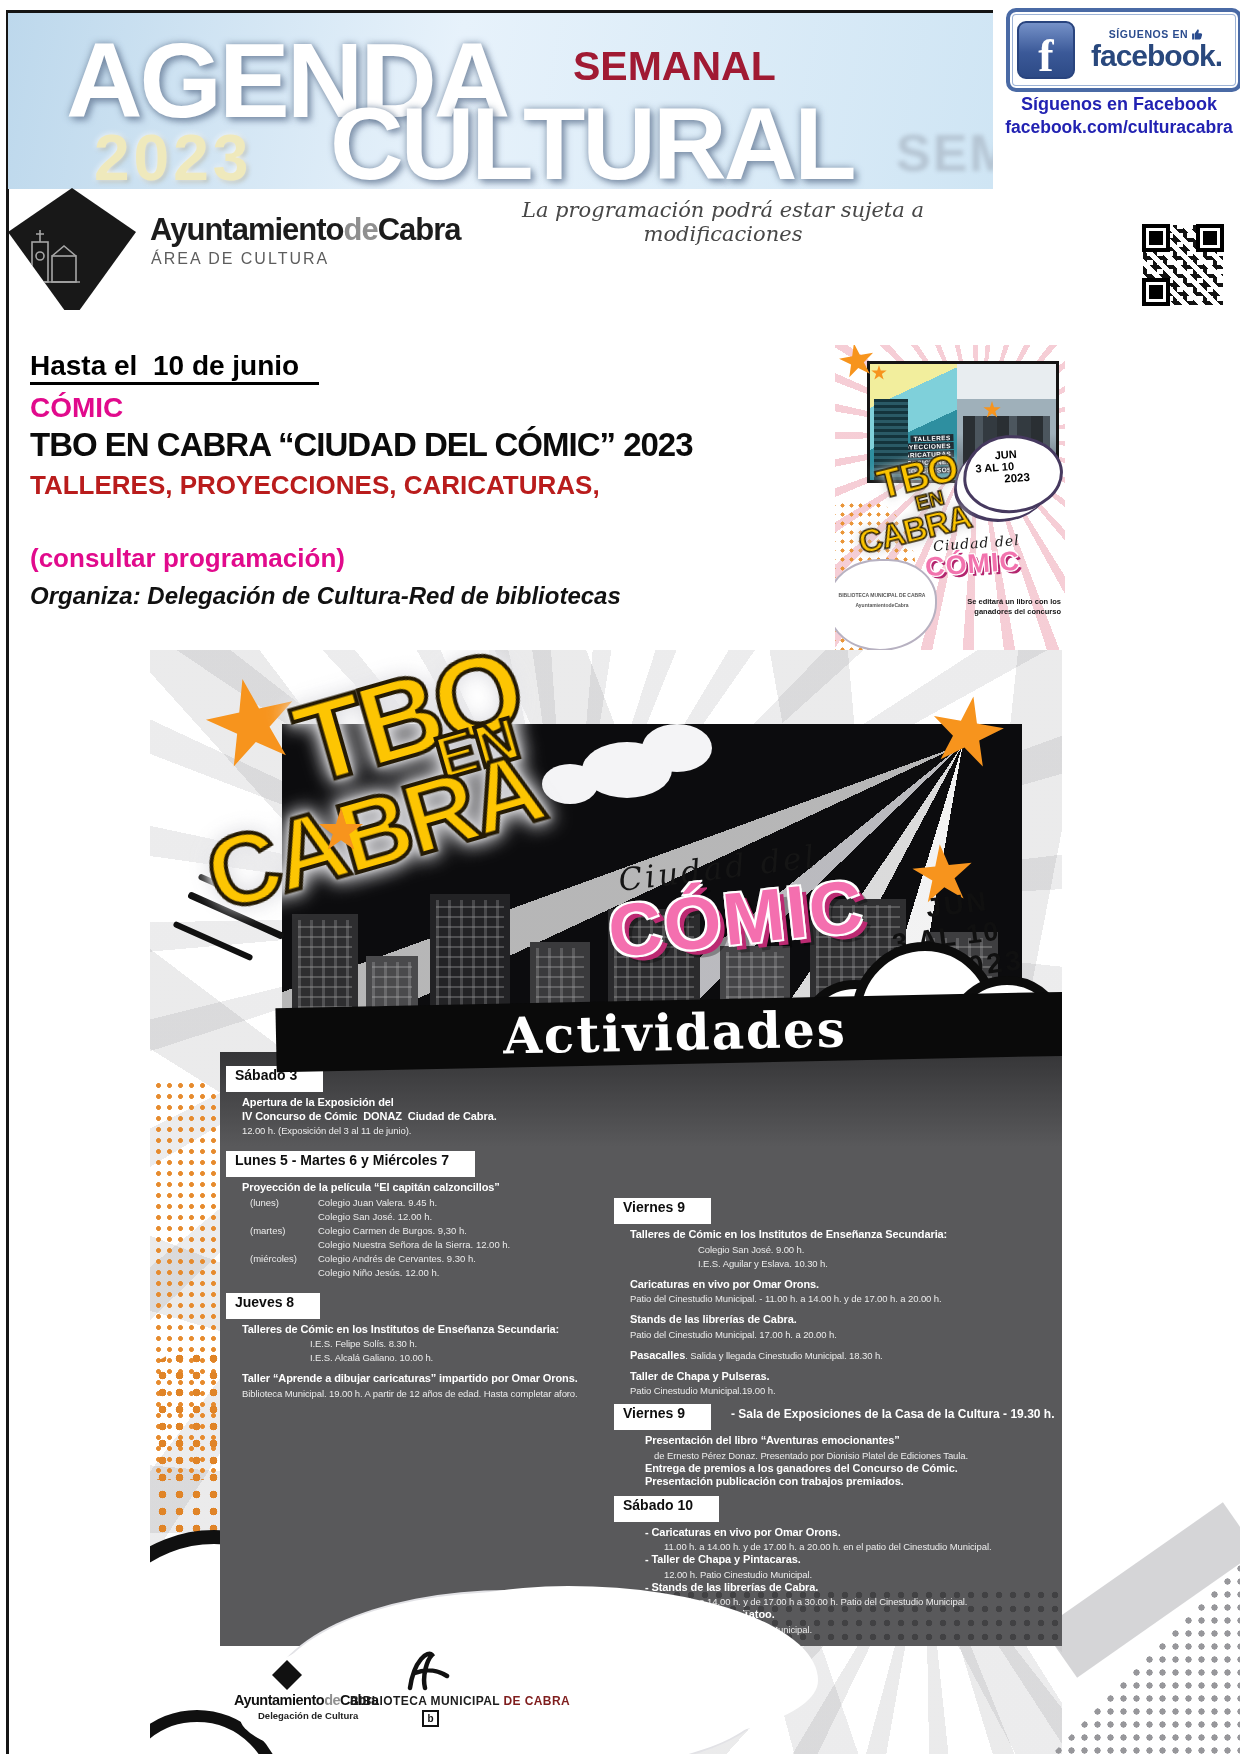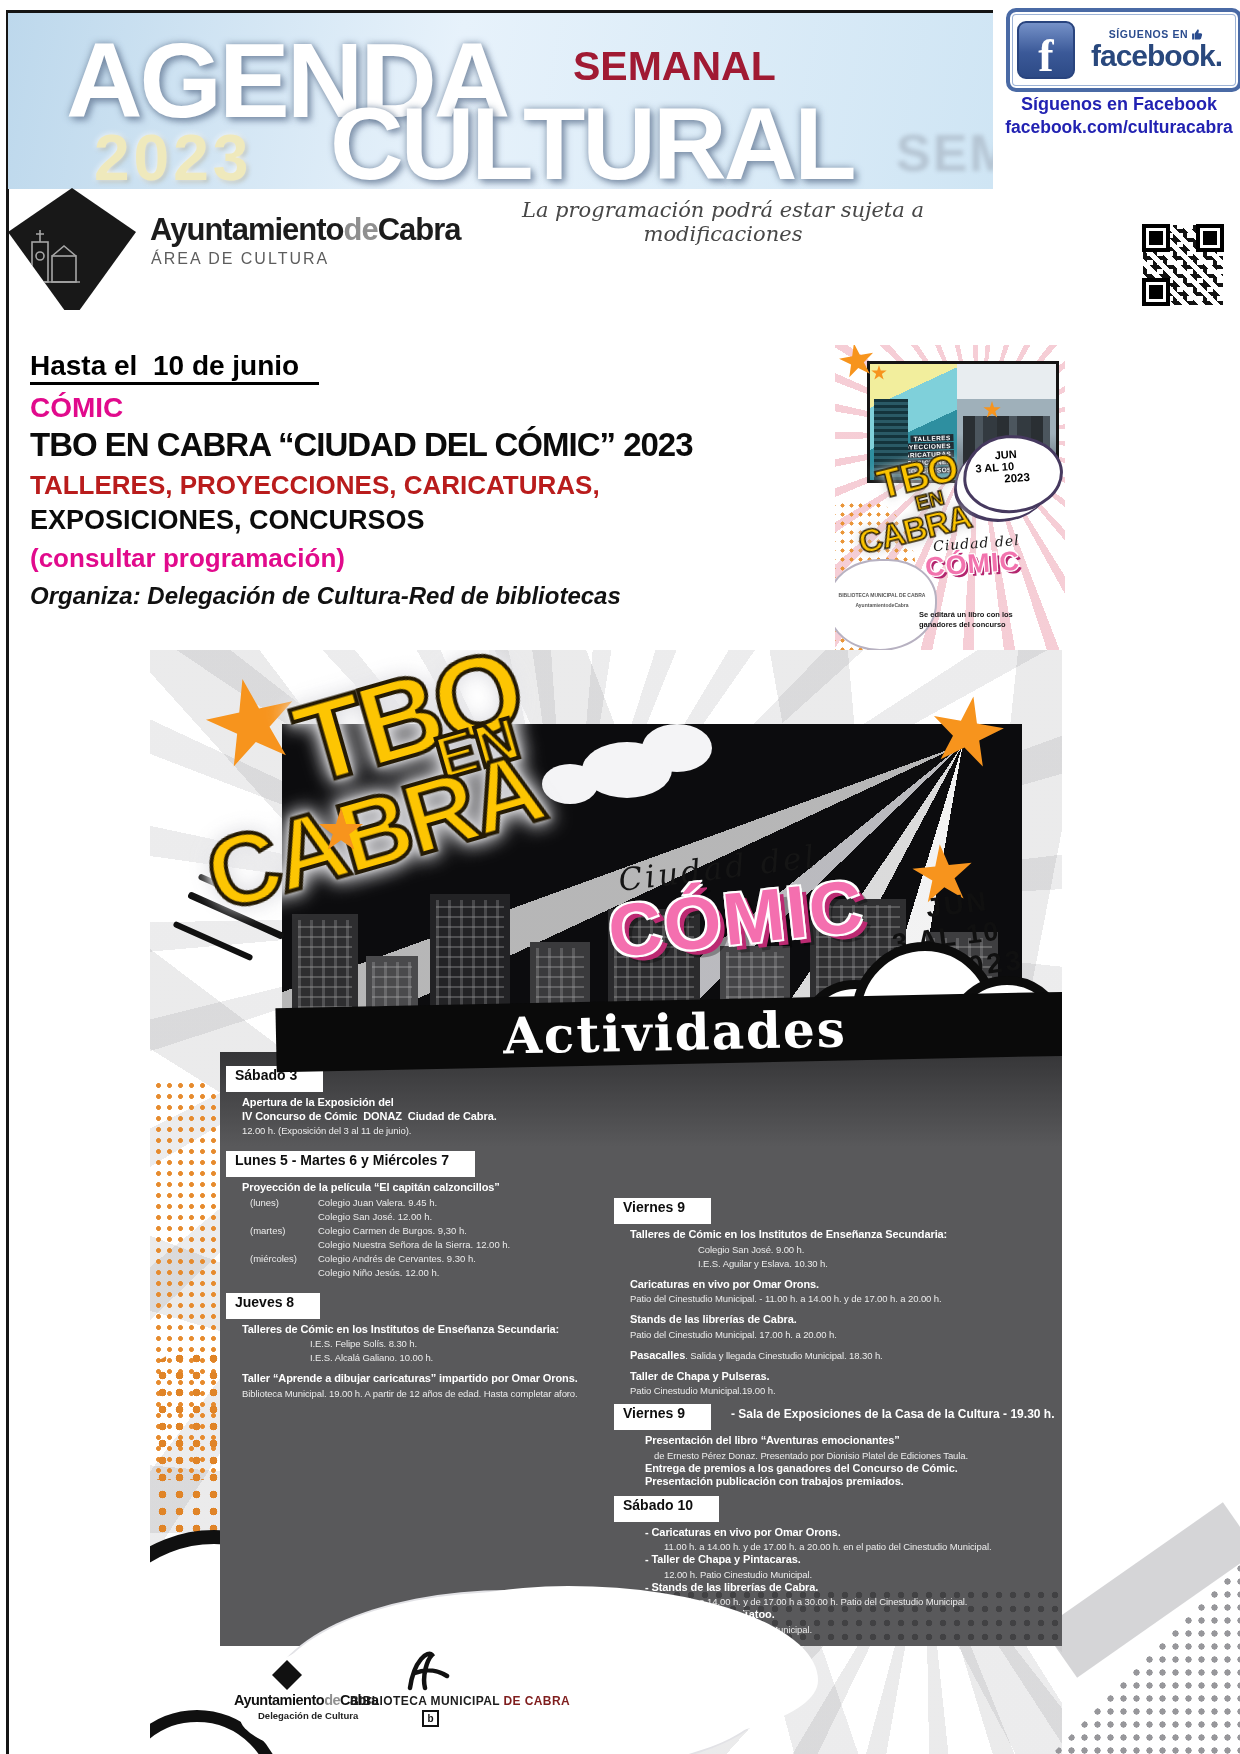--- a/index.html
+++ b/index.html
@@ -97,21 +97,21 @@
               border:3px solid #46395f;border-radius:46% 54% 52% 48%/55% 50% 50% 45%;transform:rotate(-4deg);
               box-shadow:-10px 8px 0 -3px #fff,-12px 10px 0 -2px #46395f;}
   .mini-cloud .d1{font-size:11px;font-weight:bold;margin:10px 0 0 30px;}
   .mini-cloud .d2{font-size:11px;font-weight:bold;margin-left:10px;}
   .mini-cloud .d3{font-size:11.5px;font-weight:bold;margin-left:38px;}
   .mini-script{position:absolute;left:98px;top:190px;font-size:14px;font-style:italic;
                font-family:"DejaVu Serif",serif;transform:rotate(-4deg);letter-spacing:1px;color:#1a1a1a;}
   .mini-comic{position:absolute;left:90px;top:204px;font-size:27px;font-weight:bold;color:#f273ae;
               letter-spacing:1px;transform:rotate(-4deg);
               text-shadow:-1px -1px 0 #fff,1px -1px 0 #fff,-1px 1px 0 #fff,1px 1px 0 #fff,3px 3px 0 #b3256e;}
-  .mini-foot{position:absolute;left:84px;top:265px;width:142px;text-align:left;font-size:7.5px;
+  .mini-foot{position:absolute;left:84px;top:252px;width:142px;text-align:right;font-size:7.5px;
              font-weight:bold;line-height:1.3;color:#151515;}
   .mini-logocloud{position:absolute;left:-8px;top:214px;width:106px;height:88px;background:#fff;
                   border:2px solid #b7b1c1;border-radius:50% 46% 54% 50%;}
   .mini-logos{margin-top:30px;text-align:center;font-size:5px;color:#575757;font-weight:bold;line-height:1.9;}
   .mini-dots{position:absolute;left:-6px;top:156px;width:88px;height:150px;opacity:.95;
              background:radial-gradient(circle,#e9912f 30%,transparent 34%) 0 0/9px 9px;
              border-radius:0 55% 45% 0;}
   .s-m1{left:4px;top:-2px;width:36px;height:36px;transform:rotate(-10deg);}
   .s-m2{left:148px;top:56px;width:18px;height:18px;}
   .s-m3{left:36px;top:20px;width:16px;height:16px;}
@@ -273,21 +273,20 @@
     <div class="noise"></div>
     <div class="fp fp1"></div>
     <div class="fp fp2"></div>
     <div class="fp fp3"></div>
   </div>
 
   <div class="ev-date">Hasta el  10 de junio</div>
   <div class="ev-cat">CÓMIC</div>
   <div class="ev-title">TBO EN CABRA “CIUDAD DEL CÓMIC” 2023</div>
   <div class="ev-sub1">TALLERES, PROYECCIONES, CARICATURAS,</div>
-  <div class="ev-sub2">EXPOSICIONES, CONCURSOS</div>
   <div class="ev-note">(consultar programación)</div>
   <div class="ev-org">Organiza: Delegación de Cultura-Red de bibliotecas</div>
 
   <div class="mini">
     <div class="mini-rays"></div>
     <div class="mini-dots"></div>
     <div class="mini-panel">
       <div class="mp-left">
         <div class="mini-list" id="mini-list">
             <div class="mini-li">TALLERES</div>

